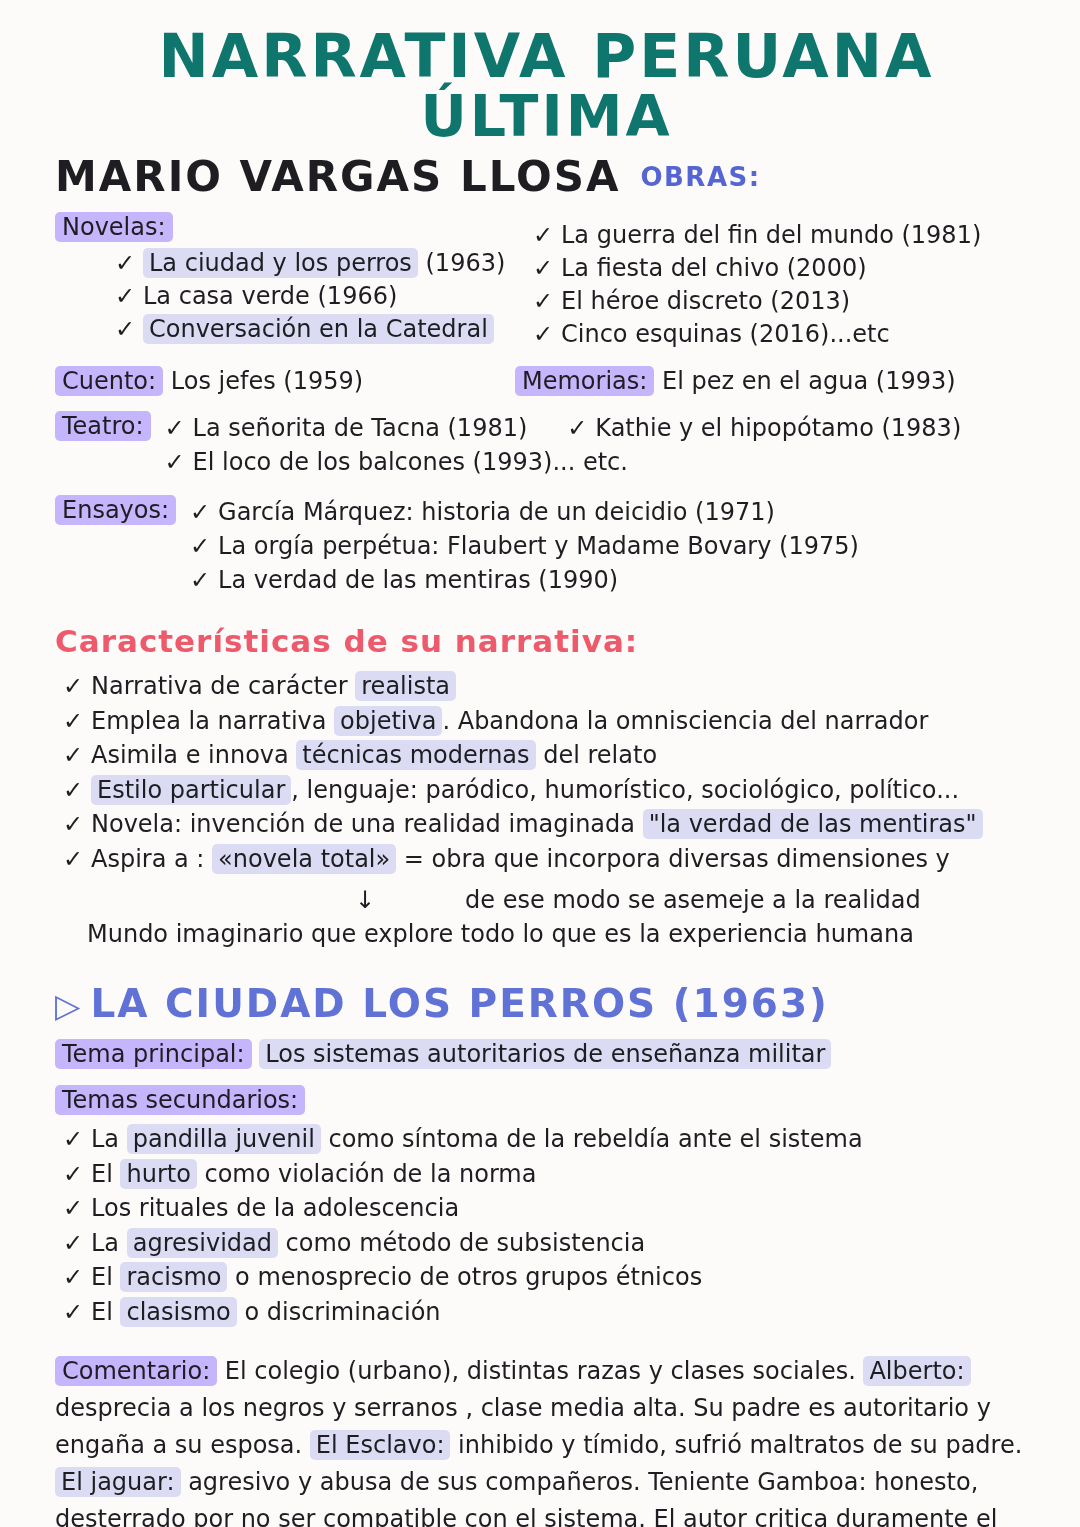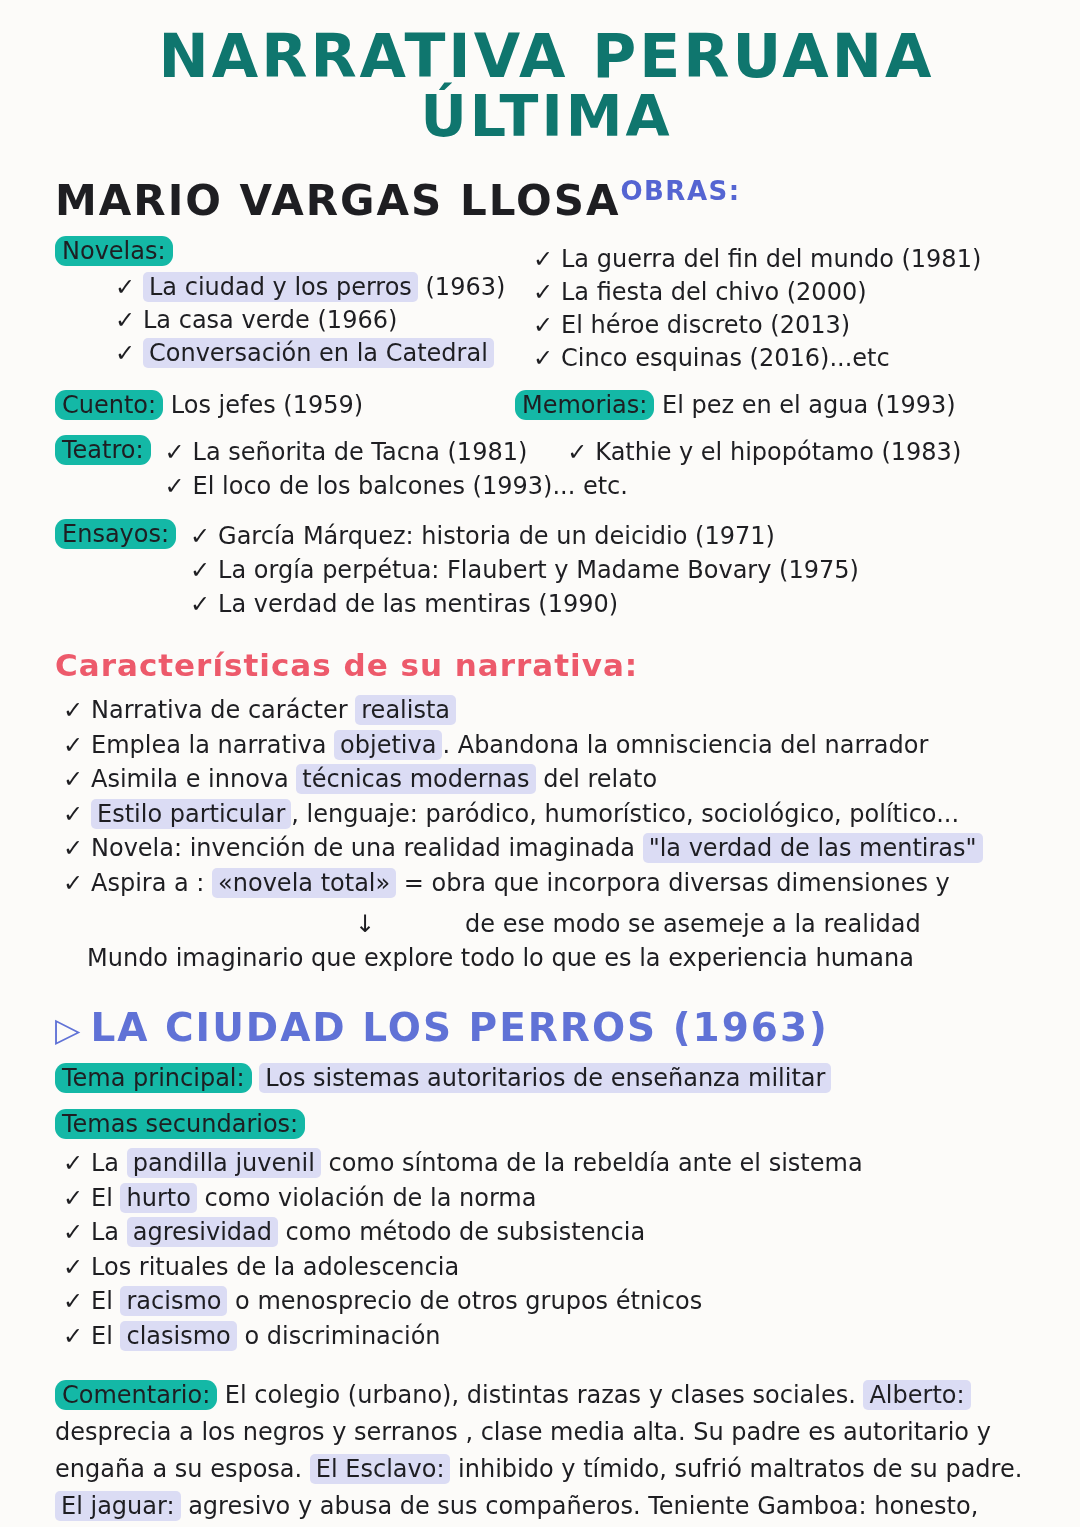--- a/index.html
+++ b/index.html
@@ -11,24 +11,24 @@
     font-family:"DejaVu Sans",sans-serif;
     color:#1e1e22;
     box-sizing:border-box;
     padding:26px 42px 0 55px;
     overflow:hidden;
   }
   
   .title{ text-align:center; color:#0f766e; font-weight:700; letter-spacing:3px; line-height:1.02; }
   .title .l1{ font-size:60px; }
   .title .l2{ font-size:57px; }
-  .author-row{ display:flex; align-items:flex-start; margin-top:31px; }
+  .author-row{ display:flex; align-items:center; gap:20px; margin-top:7px; }
   .author{ font-size:42px; font-weight:700; letter-spacing:2px; }
   .obras-label{ color:#5565d2; font-size:26px; font-weight:700; letter-spacing:1.5px; }
-  .hl-pink{ background:#14b8a6; padding:1px 7px; border-radius:11px;
+  .hl-pink{ background:#c4b5fd; padding:1px 7px; border-radius:5px;
             -webkit-box-decoration-break:clone; box-decoration-break:clone; }
   .hl-lav{ background:#dbdcf4; padding:1px 6px; border-radius:5px;
            -webkit-box-decoration-break:clone; box-decoration-break:clone; }
   .hl-pink:empty,.hl-lav:empty{ display:none; }
   .label{ font-size:24px; }
   .check{ display:inline-block; min-width:28px; }
 
   
   .obras-grid{ display:grid; grid-template-columns:478px 1fr; margin-top:12px; font-size:24px; }
   .obras-grid ul{ list-style:none; margin:6px 0 0 0; padding:0; }
@@ -188,24 +188,24 @@
     <span class="hl-pink label">Temas secundarios:</span>
   </div>
   <ul class="bullets">
     <li>
       <span class="check">✓</span><span>La </span><span class="hl-lav">pandilla juvenil</span><span> como síntoma de la rebeldía ante el sistema</span>
     </li>
     <li>
       <span class="check">✓</span><span>El </span><span class="hl-lav">hurto</span><span> como violación de la norma</span>
     </li>
     <li>
+      <span class="check">✓</span><span>Los rituales de la adolescencia</span><span></span>
+    </li>
+    <li>
       <span class="check">✓</span><span>La </span><span class="hl-lav">agresividad</span><span> como método de subsistencia</span>
-    </li>
-    <li>
-      <span class="check">✓</span><span>Los rituales de la adolescencia</span><span></span>
     </li>
     <li>
       <span class="check">✓</span><span>El </span><span class="hl-lav">racismo</span><span> o menosprecio de otros grupos étnicos</span>
     </li>
     <li>
       <span class="check">✓</span><span>El </span><span class="hl-lav">clasismo</span><span> o discriminación</span>
     </li>
   </ul>
 
   <p class="comentario">

